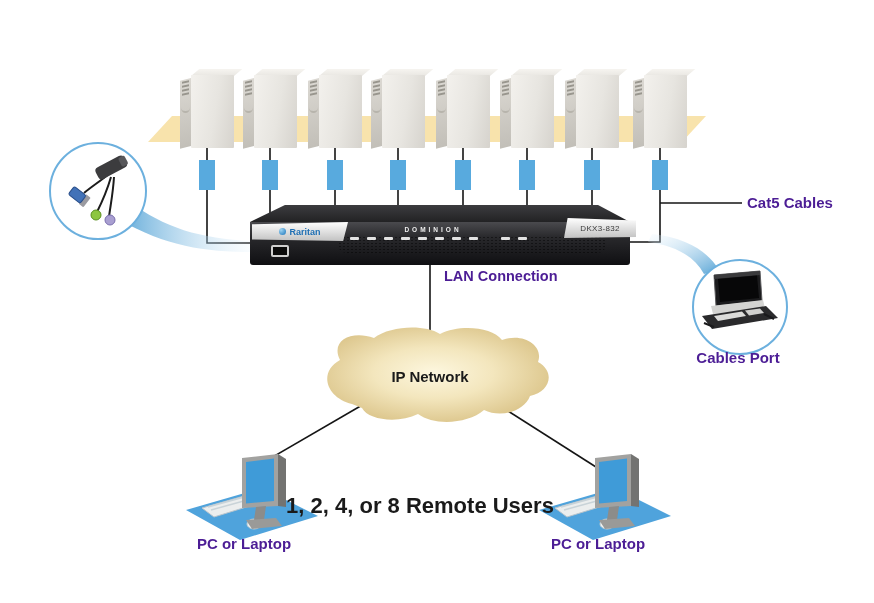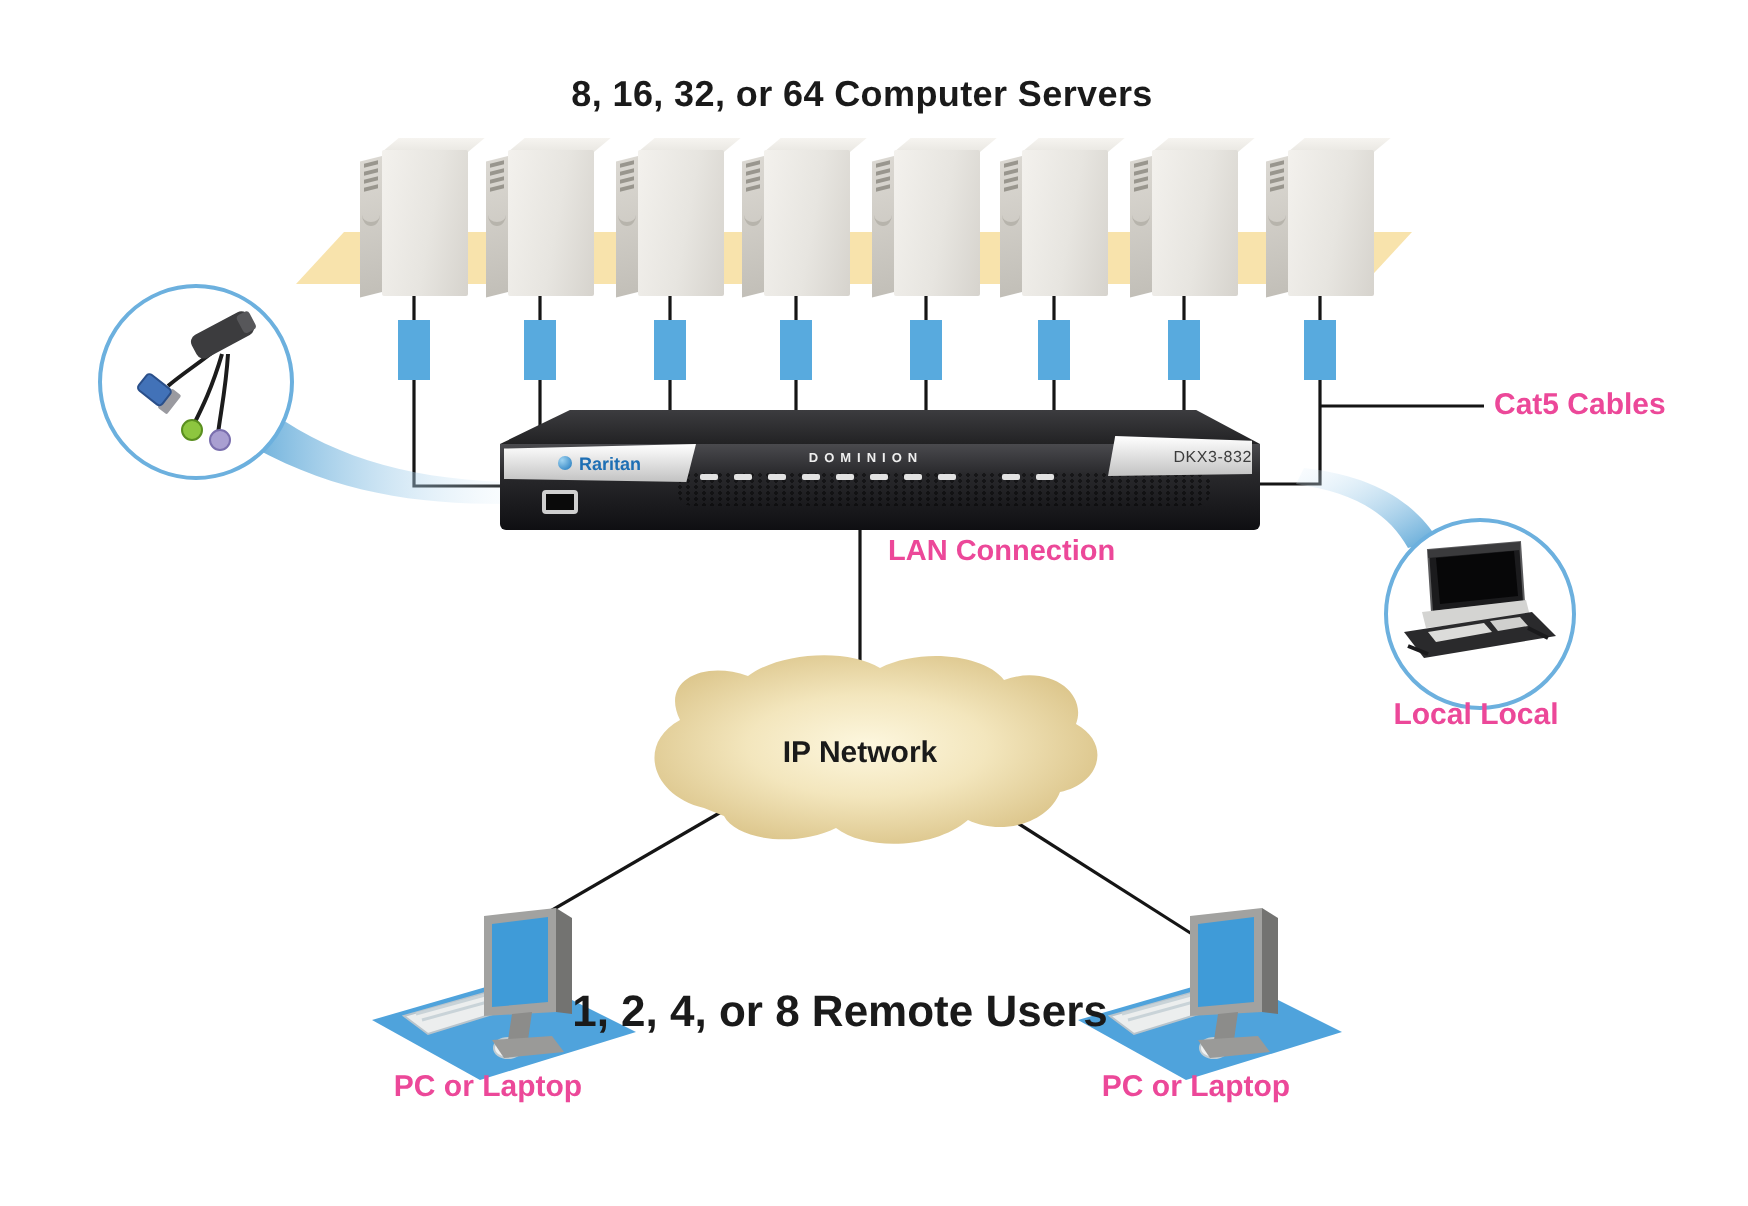--- a/index.html
+++ b/index.html
@@ -1,21 +1,21 @@
 <!DOCTYPE html>
 <html><head>
 <meta charset="utf-8">
 <style>
   html,body{margin:0;padding:0;background:#fff;}
   .stage{position:relative;width:874px;height:603px;background:#ffffff;overflow:hidden;
          font-family:"Liberation Sans",sans-serif;}
   .stage svg.base{position:absolute;left:0;top:0;z-index:1;}
 
   
-  .lbl{position:absolute;z-index:6;font-weight:bold;color:#ec4899;}
+  .lbl{position:absolute;z-index:6;font-weight:bold;color:#4c1d95;}
   .lbl.black{color:#1a1a1a;}
   #title{left:131px;top:37px;width:600px;text-align:center;font-size:18px;letter-spacing:.2px;}
   #remote-users{left:280px;top:493px;width:280px;text-align:center;font-size:22px;}
   #ip-network-label{left:380px;top:368px;width:100px;text-align:center;font-size:15px;}
   #cim-label{left:28px;top:241px;width:160px;text-align:center;font-size:13.5px;line-height:16px;}
   #cat5-label{left:747px;top:194px;font-size:15px;}
   #lan-label{left:444px;top:268px;font-size:14.5px;}
   #local-port-label{left:692px;top:349px;width:92px;text-align:center;font-size:15px;}
   #pc-label-left{left:183px;top:535px;width:122px;text-align:center;font-size:15px;}
   #pc-label-right{left:537px;top:535px;width:122px;text-align:center;font-size:15px;}
@@ -46,22 +46,22 @@
        clip-path:polygon(0 100%,9.2% 0,91.6% 0,100% 100%);}
   #kvm .front{position:absolute;left:0;top:17px;width:380px;height:43px;border-radius:0 0 3px 3px;
        background:linear-gradient(180deg,#4a4a4e 0%,#29292c 35%,#0f0f12 100%);}
   #kvm .vent{position:absolute;left:88px;top:31px;width:268px;height:17px;border-radius:9px;
        background-image:radial-gradient(circle,rgba(0,0,0,.8) 34%,transparent 40%);
        background-size:4px 3px;opacity:.55;}
   #kvm .badge{position:absolute;background:linear-gradient(#ffffff,#c2c2c2);z-index:2;
        display:flex;align-items:center;justify-content:center;}
   #kvm .badge.left{left:2px;top:17px;width:96px;height:19px;
        clip-path:polygon(0 12%,100% 0,95% 100%,0 92%);}
-  #kvm .badge.right{left:304px;top:13px;width:72px;height:20px;
-       clip-path:polygon(5% 0,100% 12%,100% 95%,0 100%);justify-content:flex-end;}
+  #kvm .badge.right{left:314px;top:13px;width:72px;height:20px;
+       clip-path:polygon(5% 0,100% 12%,100% 95%,0 100%);}
   #kvm .brand{font-size:9px;font-weight:bold;color:#1e6fb4;display:flex;align-items:center;gap:3px;}
   #kvm .brand .globe{width:7px;height:7px;border-radius:50%;
        background:radial-gradient(circle at 30% 30%,#9fd4f2,#1b75bb);}
   #kvm .model{font-size:8px;color:#3c3c3c;letter-spacing:.3px;}
   #kvm .product{position:absolute;left:118px;top:21px;width:130px;text-align:center;
        font-size:6.5px;font-weight:bold;letter-spacing:3px;color:#efefef;z-index:2;}
   #kvm .led-dashes{position:absolute;left:100px;top:32px;display:flex;gap:8px;z-index:2;}
   #kvm .led-dashes span{width:9px;height:3px;background:#e2e2e2;border-radius:1px;}
   #kvm .led-dashes .gap{width:7px;background:transparent;}
   #kvm .usb{position:absolute;left:21px;top:40px;width:14px;height:8px;border-radius:2px;
@@ -130,28 +130,27 @@
     <path fill="url(#cloudGrad)" d="M352,404 C326,398 318,372 340,360 C330,340 352,330 374,338
              C390,326 424,324 440,334 C460,324 492,327 502,340
              C524,332 544,346 538,362 C556,372 550,392 530,396
              C524,412 500,418 484,410 C468,424 434,426 418,414
              C398,424 368,420 362,408 Z"></path>
 
     <use href="#pc-icon" x="182" y="444" width="140" height="108"></use>
     <use href="#pc-icon" x="535" y="444" width="140" height="108"></use>
   </svg>
 
-  <div class="lbl black" id="title">8, 16, 32, or 64 Computer Servers</div>
   <div class="lbl black" id="remote-users">1, 2, 4, or 8 Remote Users</div>
   <div class="lbl black" id="ip-network-label">IP Network</div>
   <div class="lbl" id="cim-label">
   </div>
   <div class="lbl" id="cat5-label">Cat5 Cables</div>
   <div class="lbl" id="lan-label">LAN Connection</div>
-  <div class="lbl" id="local-port-label">Local Local</div>
+  <div class="lbl" id="local-port-label">Cables Port</div>
   <div class="lbl" id="pc-label-left">PC or Laptop</div>
   <div class="lbl" id="pc-label-right">PC or Laptop</div>
 
   <div class="server" style="left:180px">
       <div class="srv-top"></div>
       <div class="srv-side"></div>
       <div class="srv-front"></div>
       <div class="srv-vents">
         <i></i>
         <i></i>

